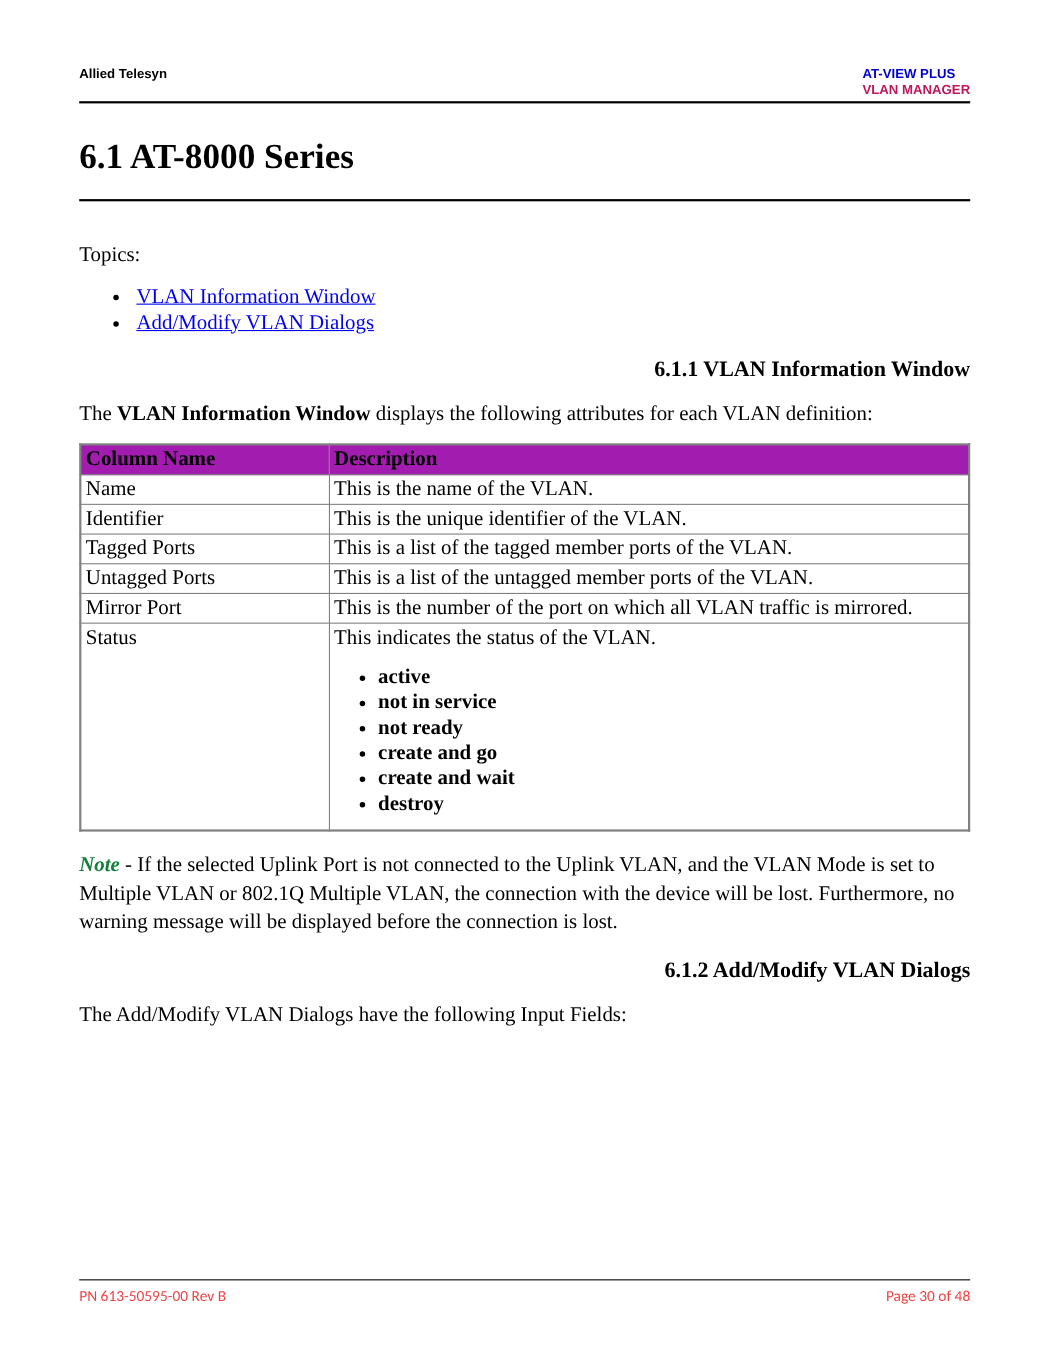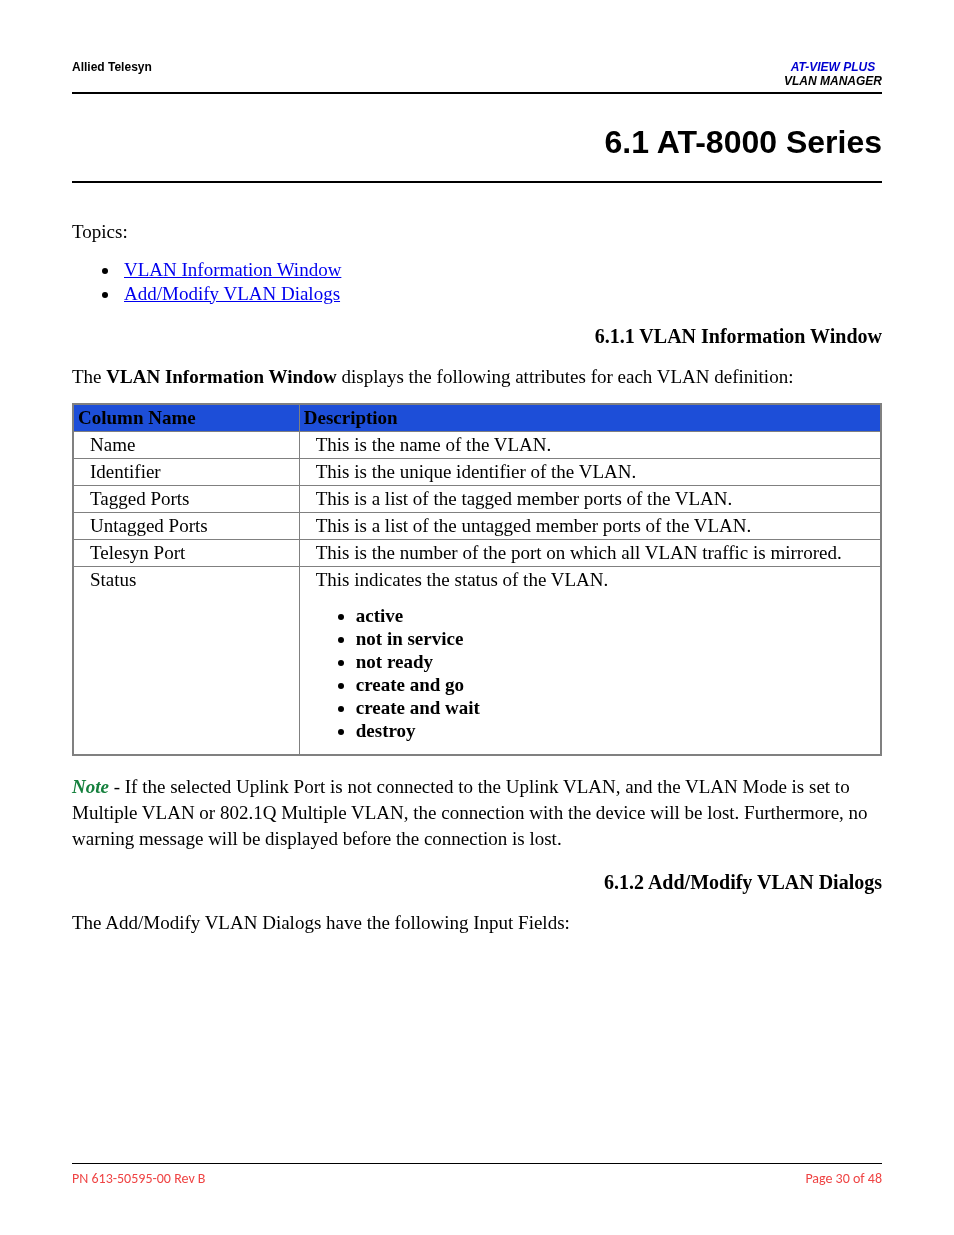--- a/index.html
+++ b/index.html
@@ -20,34 +20,33 @@
   .header-row {
     display: flex;
     justify-content: space-between;
     align-items: flex-start;
     font-family: Verdana, Geneva, sans-serif;
     font-size: 12px;
     font-weight: bold;
     margin-bottom: 4px;
   }
   .header-left { color: #000; }
-  .header-right { text-align: center; font-style: italic; }
+  .header-right { text-align: left; }
   .header-right .line1 { color: #0000d0; }
-  .header-right .line2 { color: #000000; }
+  .header-right .line2 { color: #be185d; }
   .header-rule {
     border: none;
     border-top: 2px solid #000;
     margin: 2px 0 30px 0;
   }
   h1.section-title {
-    font-family: Liberation Sans, sans-serif;
+    font-family: Liberation Serif, serif;
     font-size: 32px;
     font-weight: bold;
     margin: 0 0 20px 0;
-    text-align: right;
   }
   .title-rule {
     border: none;
     border-top: 2px solid #000;
     margin: 0 0 36px 0;
   }
   p.body {
     font-size: 19px;
     margin: 0 0 14px 0;
     line-height: 1.35;
@@ -78,25 +77,25 @@
     margin: 6px 0 18px 0;
     border: 2px solid #808080;
     font-size: 19px;
   }
   table.vlan-table th {
     text-align: left;
     font-weight: bold;
     border: 1px solid #808080;
     padding: 2px 4px;
     vertical-align: top;
-    background: #1d4ed8;
+    background: #a21caf;
   }
   table.vlan-table td {
     border: 1px solid #808080;
-    padding: 2px 16px;
+    padding: 2px 4px;
     vertical-align: top;
   }
   ul.status-list {
     margin: 14px 0 10px 0;
     padding-left: 40px;
   }
   ul.status-list li {
     font-size: 19px;
     margin: 1px 0;
     font-weight: bold;
@@ -175,21 +174,21 @@
     </tr>
     <tr>
       <td>Tagged Ports</td>
       <td>This is a list of the tagged member ports of the VLAN.</td>
     </tr>
     <tr>
       <td>Untagged Ports</td>
       <td>This is a list of the untagged member ports of the VLAN.</td>
     </tr>
     <tr>
-      <td>Telesyn Port</td>
+      <td>Mirror Port</td>
       <td>This is the number of the port on which all VLAN traffic is mirrored.</td>
     </tr>
     <tr>
       <td>Status</td>
       <td>
         <span>This indicates the status of the VLAN.</span>
         <ul class="status-list">
           <li>active</li>
           <li>not in service</li>
           <li>not ready</li>

